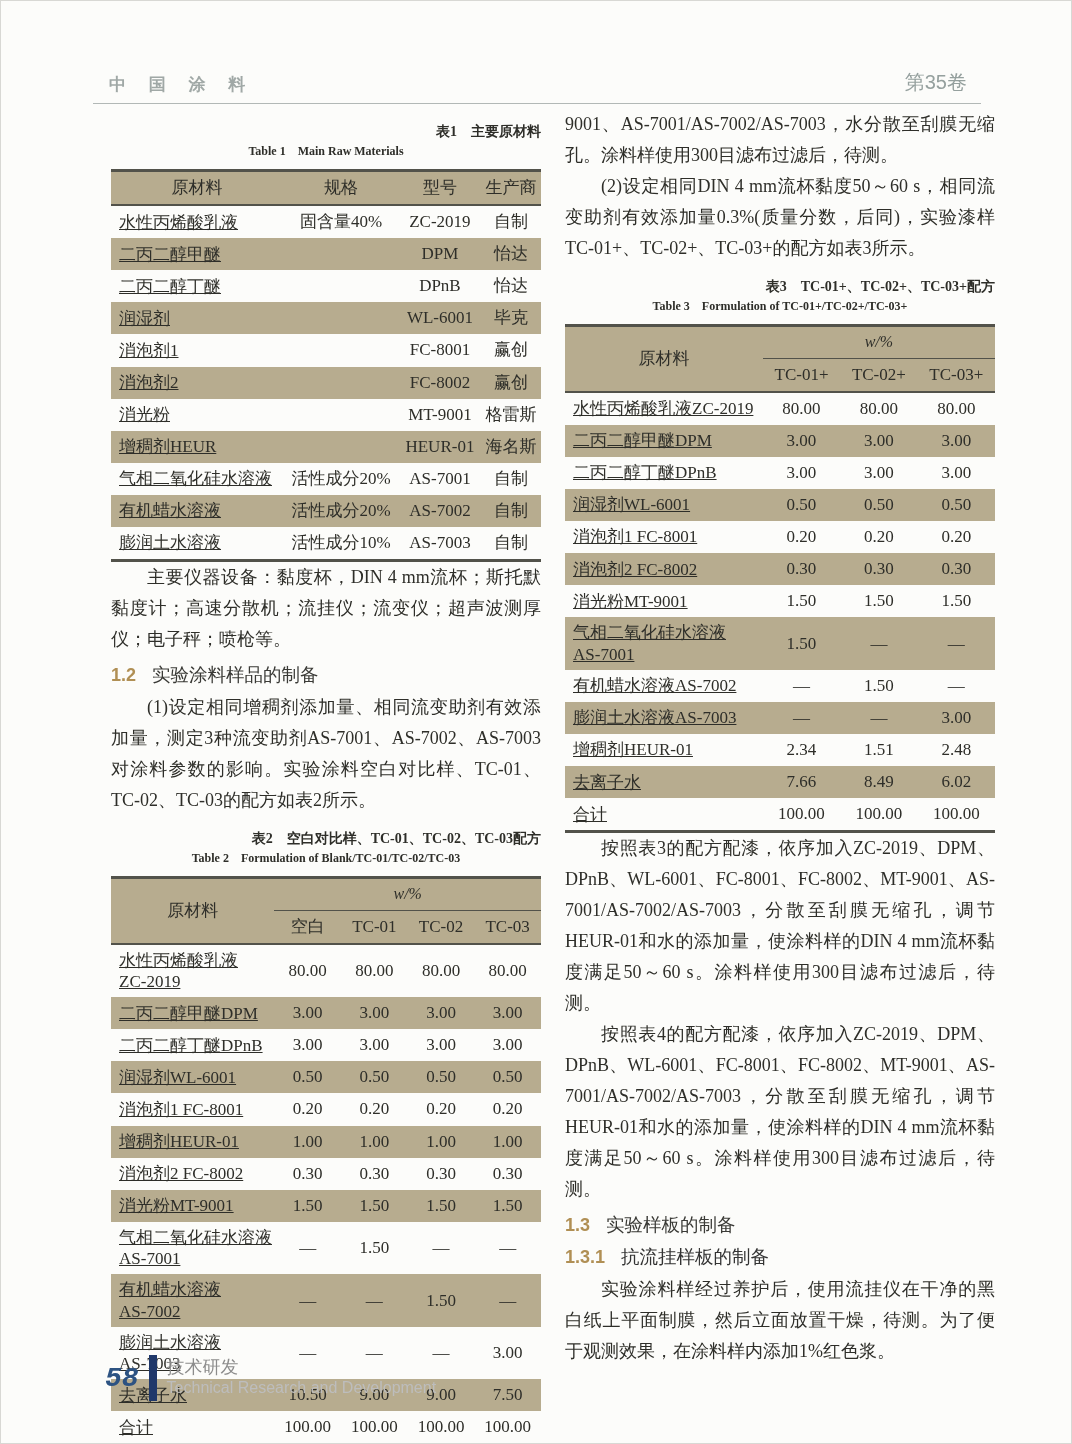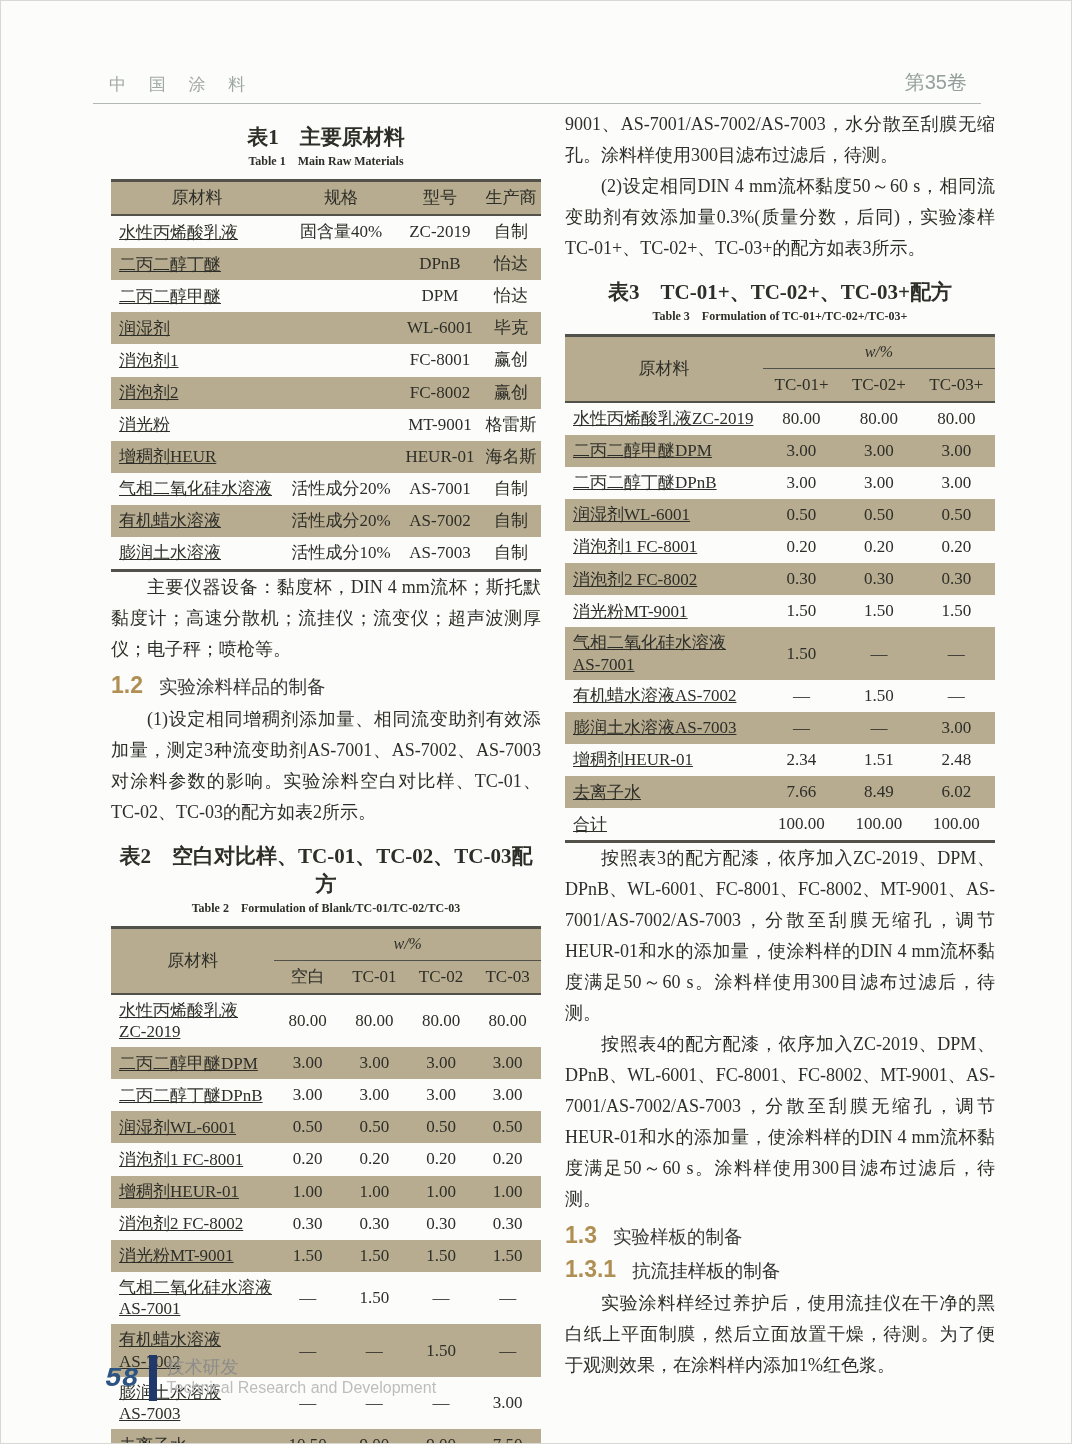--- a/index.html
+++ b/index.html
@@ -17,34 +17,34 @@
     background:#fcfcfa;border:1px solid #d8d8d4;box-sizing:border-box;
     overflow:hidden;font-family:"Liberation Serif",serif;color:var(--ink);
   }
   
   .page-header{
     position:absolute;top:68px;left:92px;right:90px;
     border-bottom:1px solid #b2b8b6;padding:0 14px 7px 16px;
     display:flex;justify-content:space-between;align-items:flex-end;
     font-family:"Liberation Sans",sans-serif;
   }
-  .journal-name{font-size:17px;letter-spacing:9px;color:var(--header-gray);}
+  .journal-name{font-size:17px;letter-spacing:9px;color:var(--header-gray);font-weight:bold;}
   .volume-label{font-size:20px;color:#95a09e;}
   
   .content{position:absolute;top:108px;left:110px;width:884px;display:flex;gap:24px;}
   .col{width:430px;}
   p.body{margin:0;font-size:18px;line-height:1.72;text-align:justify;text-indent:2em;}
   p.body.no-indent{text-indent:0;}
   
   .sec{display:flex;align-items:baseline;margin:7px 0 5px;}
-  .sec-num{color:var(--accent);font-family:"Liberation Sans",sans-serif;font-weight:bold;font-size:23px;margin-right:16px;}
+  .sec-num{color:var(--accent);font-family:"Liberation Sans",sans-serif;font-weight:bold;font-size:18px;margin-right:16px;}
   .sec-title{font-family:"Liberation Sans",sans-serif;font-weight:normal;font-size:18.5px;color:#3a3a36;}
   .subsec .sec-title{font-family:"Liberation Serif",serif;font-weight:normal;font-size:18.5px;color:#333;}
   
-  .tbl-title{text-align:center;font-weight:bold;font-size:21px;margin:14px 0 2px;}
+  .tbl-title{text-align:right;font-weight:bold;font-size:14px;margin:14px 0 2px;}
   .tbl-title-en{text-align:center;font-weight:bold;font-size:12px;margin:1px 0 9px;}
   table.tbl{
     width:100%;border-collapse:collapse;table-layout:fixed;
     border-top:3px solid var(--line);border-bottom:3px solid var(--line);
     font-size:17px;line-height:1.3;
   }
   table.tbl thead{background:var(--shade);border-bottom:2px solid var(--line);}
   table.tbl th{font-weight:normal;padding:5px 2px;text-align:center;}
   table.tbl td{padding:5px 2px;text-align:center;}
   table.tbl td:first-child{text-align:left;padding-left:8px;white-space:pre-line;line-height:1.25;text-decoration:underline;}
@@ -91,29 +91,29 @@
           </tr>
         </thead>
         <tbody>
             <tr>
               <td>水性丙烯酸乳液</td>
               <td>固含量40%</td>
               <td>ZC-2019</td>
               <td>自制</td>
             </tr>
             <tr>
+              <td>二丙二醇甲醚</td>
+              <td></td>
+              <td>DPM</td>
+              <td>怡达</td>
+            </tr>
+            <tr>
               <td>二丙二醇丁醚</td>
               <td></td>
               <td>DPnB</td>
-              <td>怡达</td>
-            </tr>
-            <tr>
-              <td>二丙二醇甲醚</td>
-              <td></td>
-              <td>DPM</td>
               <td>怡达</td>
             </tr>
             <tr>
               <td>润湿剂</td>
               <td></td>
               <td>WL-6001</td>
               <td>毕克</td>
             </tr>
             <tr>
               <td>消泡剂1</td>

